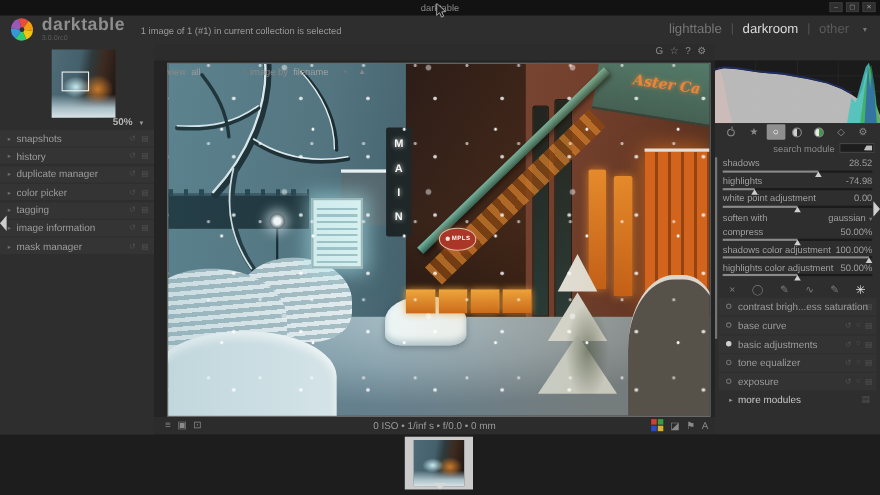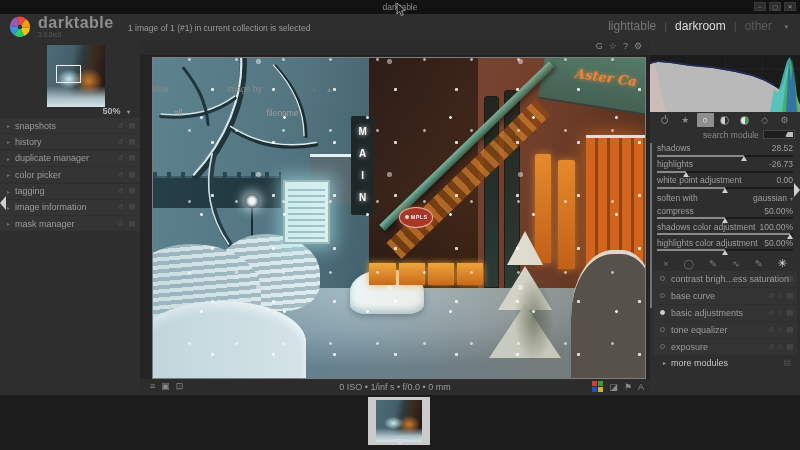--- a/index.html
+++ b/index.html
@@ -25,21 +25,21 @@
   .tabs { position:absolute; right:28px; top:5px; display:flex; align-items:center; gap:8px; font-size:12px; }
   .tab { color:#767676; }
   .tab.active { color:#dcdcdc; }
   .tab.dim { color:#5a5a5a; }
   .tab-sep { color:#555; font-size:11px; }
   .tabs-caret { position:absolute; right:12px; top:9px; color:#777; font-size:7px; }
 
   
   #subbar { position:absolute; left:140px; top:40px; width:510px; height:15px; background:#2c2c2c; z-index:20; }
   .subbar-left { position:absolute; left:12px; top:20px; display:flex; align-items:center; font-size:8.5px; color:#8a8a8a; }
-  .combo-val { color:#9f9f9f;margin-top:48px; }
+  .combo-val { color:#9f9f9f; }
   .mini-caret { font-size:6px; color:#777; margin:0 4px; }
   .sortdir { font-size:7px; color:#8a8a8a; margin-left:6px; }
   .subbar-icons { position:absolute; right:8px; top:1px; display:flex; gap:6px; font-size:9px; color:#8a8a8a; }
 
   
   #left-panel { position:absolute; left:0; top:40px; width:140px; height:355px; background:#2e2e2e; z-index:10; }
   #nav-thumb { position:absolute; left:47px; top:5px; width:58px; height:62px; }
   .mini { width:100%; height:100%;
     background:
       radial-gradient(ellipse 30% 22% at 38% 55%, rgba(205,242,246,.95), rgba(205,242,246,0) 70%),
@@ -472,21 +472,21 @@
           <span>28.52</span>
         </div>
       <div class="track">
           <span class="fill" style="width: 64%;"></span>
           <span class="mark" style="left: calc(64% - 3px);"></span>
         </div>
     </div>
     <div class="srow">
       <div class="line1">
           <span>highlights</span>
-          <span>-26.73</span>
+          <span>-74.98</span>
         </div>
       <div class="track">
           <span class="fill" style="width: 21%;"></span>
           <span class="mark" style="left: calc(21% - 3px);"></span>
         </div>
     </div>
     <div class="srow">
       <div class="line1">
           <span>white point adjustment</span>
           <span>0.00</span>

